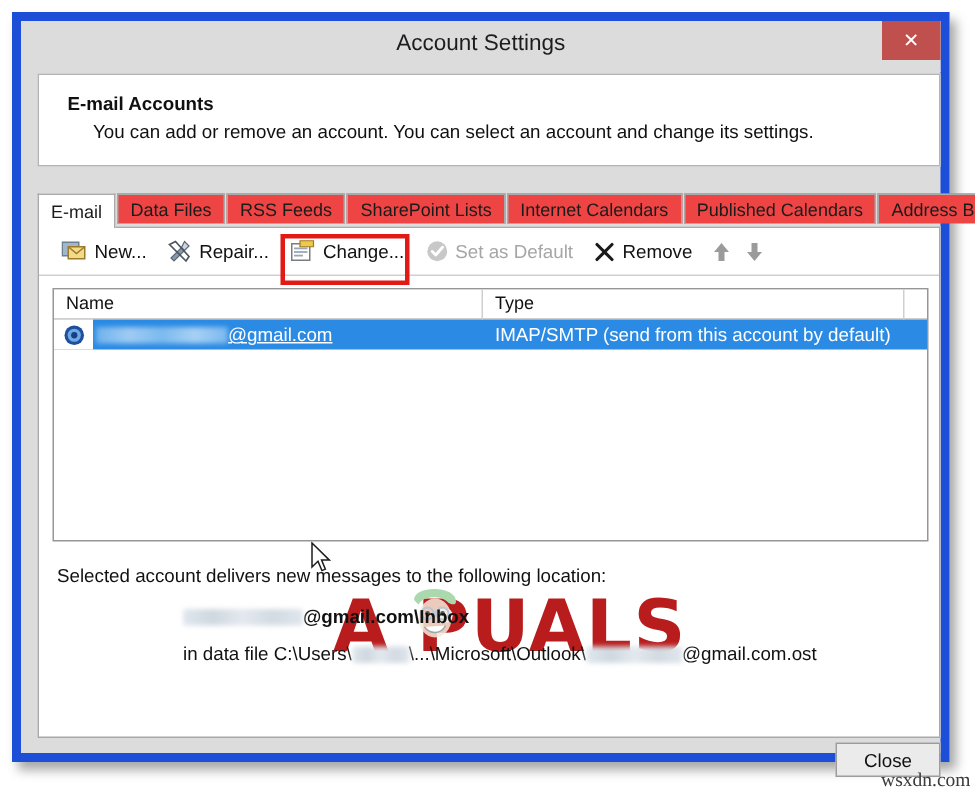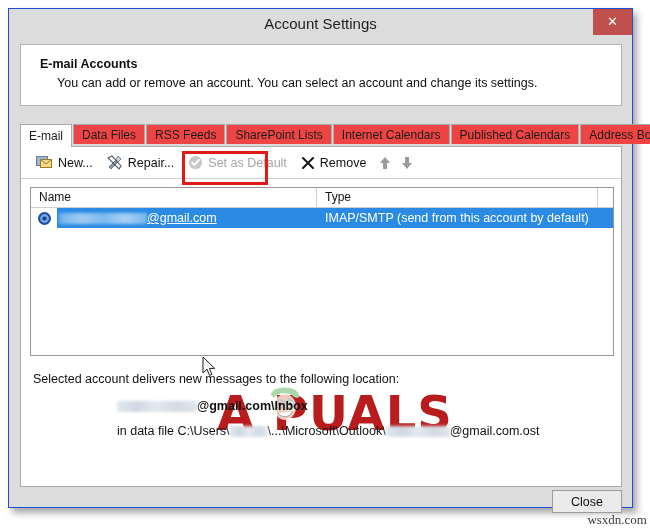--- a/index.html
+++ b/index.html
@@ -21,21 +21,21 @@
 
   
   .dialog {
     position: absolute;
     left: 8px;
     top: 8px;
     width: 625px;
     height: 500px;
     background: #d4d0c8;
     background: #dcdcdc;
-    border: 1px solid #1d4ed8;
+    border: 6px solid #1d4ed8;
     box-sizing: border-box;
     box-shadow: 4px 5px 7px rgba(0,0,0,0.35);
   }
 
   .titlebar {
     position: relative;
     height: 33px;
     background: #dcdcdc;
     border-bottom: 1px solid #dcdcdc;
   }
@@ -395,20 +395,32 @@
           <span class="glyph">
             <svg width="16" height="15" viewBox="0 0 16 15">
               <path d="M2 12 L9 5 L11 7 L4 14 Z" fill="#8a99a8" stroke="#5a6876" stroke-width="0.8"></path>
               <path d="M11 1 L14 4 L11 7 L9 5 Z" fill="#cfd6dd" stroke="#5a6876" stroke-width="0.8"></path>
               <path d="M1 3 L5 1 L14 11 L12 14 Z" fill="none" stroke="#4a5660" stroke-width="1.1"></path>
             </svg>
           </span>
           <span>Repair...</span>
         </div>
 
+        <div class="tbtn">
+          <span class="glyph">
+            <svg width="17" height="15" viewBox="0 0 17 15">
+              <rect x="1.5" y="2.5" width="12" height="11" fill="#ffffff" stroke="#7d7d7d"></rect>
+              <rect x="3" y="5" width="9" height="1.2" fill="#9aa7b3"></rect>
+              <rect x="3" y="7.4" width="9" height="1.2" fill="#9aa7b3"></rect>
+              <rect x="3" y="9.8" width="6" height="1.2" fill="#9aa7b3"></rect>
+              <path d="M7 0.5 L16 0.5 L16 4.5 L7 4.5 Z" fill="#f0c94b" stroke="#9d7b26" stroke-width="0.8"></path>
+            </svg>
+          </span>
+          <span>Change...</span>
+        </div>
 
         <div class="tbtn disabled">
           <span class="glyph">
             <svg width="15" height="15" viewBox="0 0 15 15">
               <circle cx="7.5" cy="7.5" r="6.6" fill="#c8c8c8"></circle>
               <path d="M4.2 7.6 L6.5 10 L11 4.8" fill="none" stroke="#ffffff" stroke-width="1.9" stroke-linecap="round" stroke-linejoin="round"></path>
             </svg>
           </span>
           <span>Set as Default</span>
         </div>

